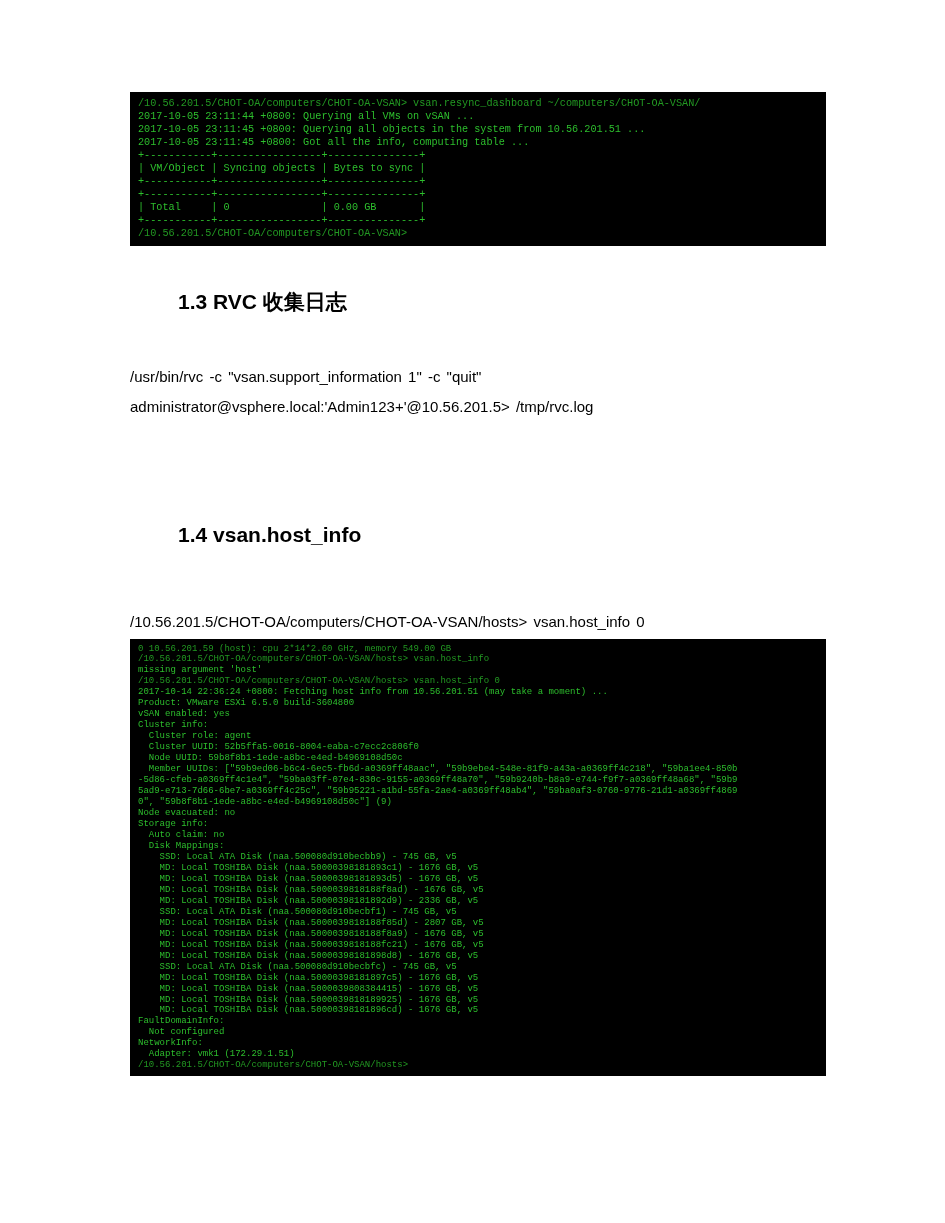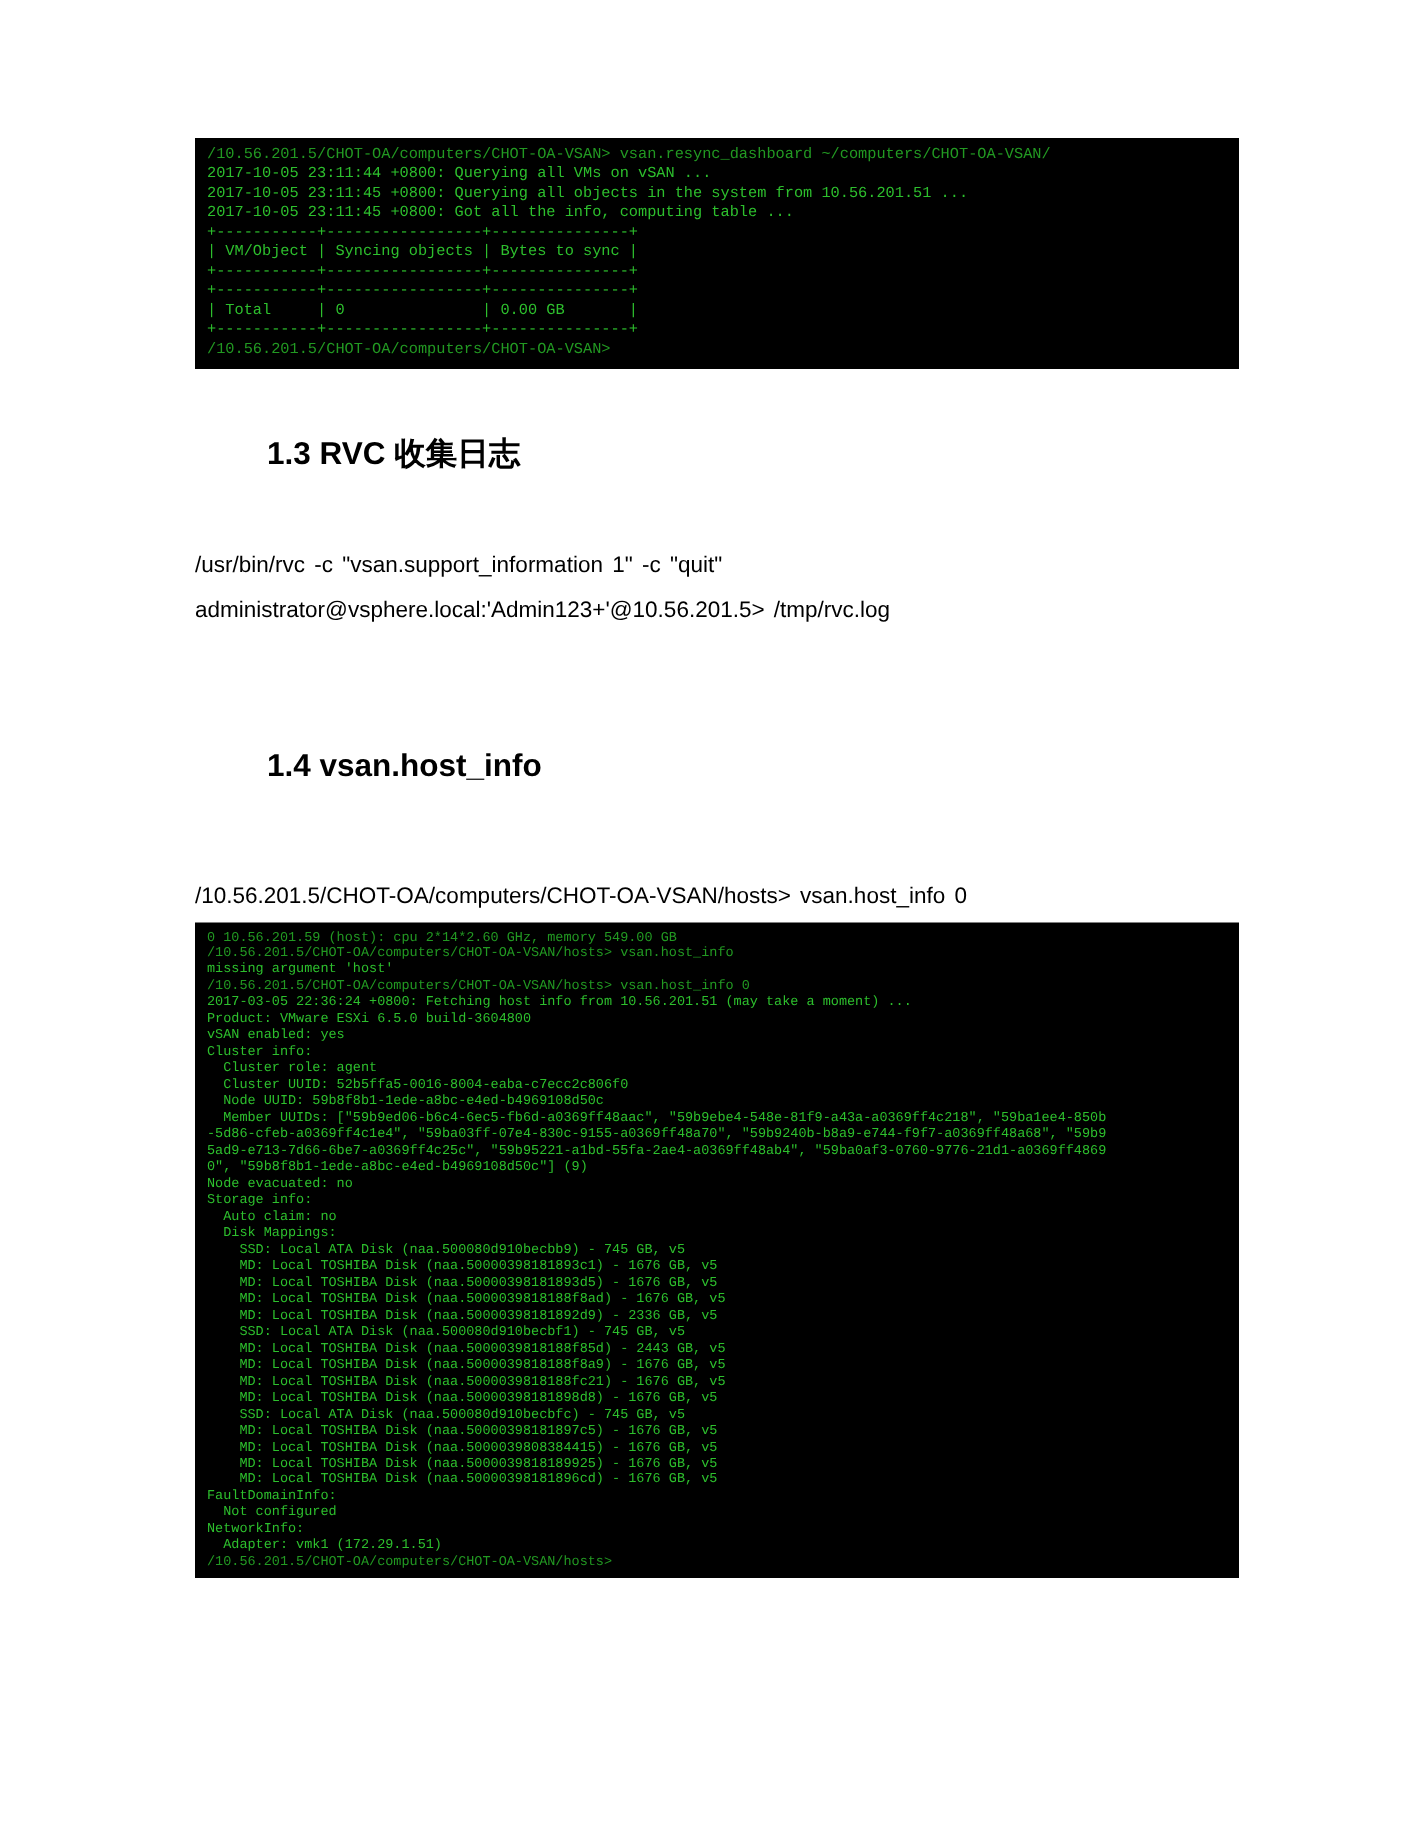--- a/index.html
+++ b/index.html
@@ -32,21 +32,21 @@
     font-size: 9px;
     line-height: 1.22;
   }
   h2 {
     font-size: 21px;
     font-weight: bold;
     color: #000;
     margin: 0;
   }
   .h-13 { margin: 42px 0 12px 48px; }
-  .h-14 { margin: 77px 0 0 48px; }
+  .h-14 { margin: 101px 0 0 48px; }
   .para {
     font-size: 15px;
     color: #000;
     line-height: 2.0;
     word-spacing: 2px;
     margin: 0;
   }
   .para-block-1 { margin-top: 46px; }
   .para-block-2 { margin-top: 60px; }
   .dim {
@@ -80,42 +80,42 @@
   <h2 class="h-14">1.4 vsan.host_info</h2>
 
   <div class="para para-block-2">
     <div>/10.56.201.5/CHOT-OA/computers/CHOT-OA-VSAN/hosts&gt;  vsan.host_info  0</div>
   </div>
 
   <div class="terminal terminal-bottom"><span class="dim">0 10.56.201.59 (host): cpu 2*14*2.60 GHz, memory 549.00 GB</span>
 <span class="dim">/10.56.201.5/CHOT-OA/computers/CHOT-OA-VSAN/hosts&gt; vsan.host_info</span>
 <span>missing argument 'host'</span>
 <span class="dim">/10.56.201.5/CHOT-OA/computers/CHOT-OA-VSAN/hosts&gt; vsan.host_info 0</span>
-<span>2017-03-05 22:36:24 +0800: Fetching host info from 10.56.201.51 (may take a moment) ...</span>
+<span>2017-10-14 22:36:24 +0800: Fetching host info from 10.56.201.51 (may take a moment) ...</span>
 <span>Product: VMware ESXi 6.5.0 build-3604800</span>
 <span>vSAN enabled: yes</span>
 <span>Cluster info:</span>
 <span>  Cluster role: agent</span>
 <span>  Cluster UUID: 52b5ffa5-0016-8004-eaba-c7ecc2c806f0</span>
 <span>  Node UUID: 59b8f8b1-1ede-a8bc-e4ed-b4969108d50c</span>
 <span>  Member UUIDs: ["59b9ed06-b6c4-6ec5-fb6d-a0369ff48aac", "59b9ebe4-548e-81f9-a43a-a0369ff4c218", "59ba1ee4-850b</span>
 <span>-5d86-cfeb-a0369ff4c1e4", "59ba03ff-07e4-830c-9155-a0369ff48a70", "59b9240b-b8a9-e744-f9f7-a0369ff48a68", "59b9</span>
 <span>5ad9-e713-7d66-6be7-a0369ff4c25c", "59b95221-a1bd-55fa-2ae4-a0369ff48ab4", "59ba0af3-0760-9776-21d1-a0369ff4869</span>
 <span>0", "59b8f8b1-1ede-a8bc-e4ed-b4969108d50c"] (9)</span>
 <span>Node evacuated: no</span>
 <span>Storage info:</span>
 <span>  Auto claim: no</span>
 <span>  Disk Mappings:</span>
 <span>    SSD: Local ATA Disk (naa.500080d910becbb9) - 745 GB, v5</span>
 <span>    MD: Local TOSHIBA Disk (naa.50000398181893c1) - 1676 GB, v5</span>
 <span>    MD: Local TOSHIBA Disk (naa.50000398181893d5) - 1676 GB, v5</span>
 <span>    MD: Local TOSHIBA Disk (naa.5000039818188f8ad) - 1676 GB, v5</span>
 <span>    MD: Local TOSHIBA Disk (naa.50000398181892d9) - 2336 GB, v5</span>
 <span>    SSD: Local ATA Disk (naa.500080d910becbf1) - 745 GB, v5</span>
-<span>    MD: Local TOSHIBA Disk (naa.5000039818188f85d) - 2443 GB, v5</span>
+<span>    MD: Local TOSHIBA Disk (naa.5000039818188f85d) - 2807 GB, v5</span>
 <span>    MD: Local TOSHIBA Disk (naa.5000039818188f8a9) - 1676 GB, v5</span>
 <span>    MD: Local TOSHIBA Disk (naa.5000039818188fc21) - 1676 GB, v5</span>
 <span>    MD: Local TOSHIBA Disk (naa.50000398181898d8) - 1676 GB, v5</span>
 <span>    SSD: Local ATA Disk (naa.500080d910becbfc) - 745 GB, v5</span>
 <span>    MD: Local TOSHIBA Disk (naa.50000398181897c5) - 1676 GB, v5</span>
 <span>    MD: Local TOSHIBA Disk (naa.5000039808384415) - 1676 GB, v5</span>
 <span>    MD: Local TOSHIBA Disk (naa.5000039818189925) - 1676 GB, v5</span>
 <span>    MD: Local TOSHIBA Disk (naa.50000398181896cd) - 1676 GB, v5</span>
 <span>FaultDomainInfo:</span>
 <span>  Not configured</span>

